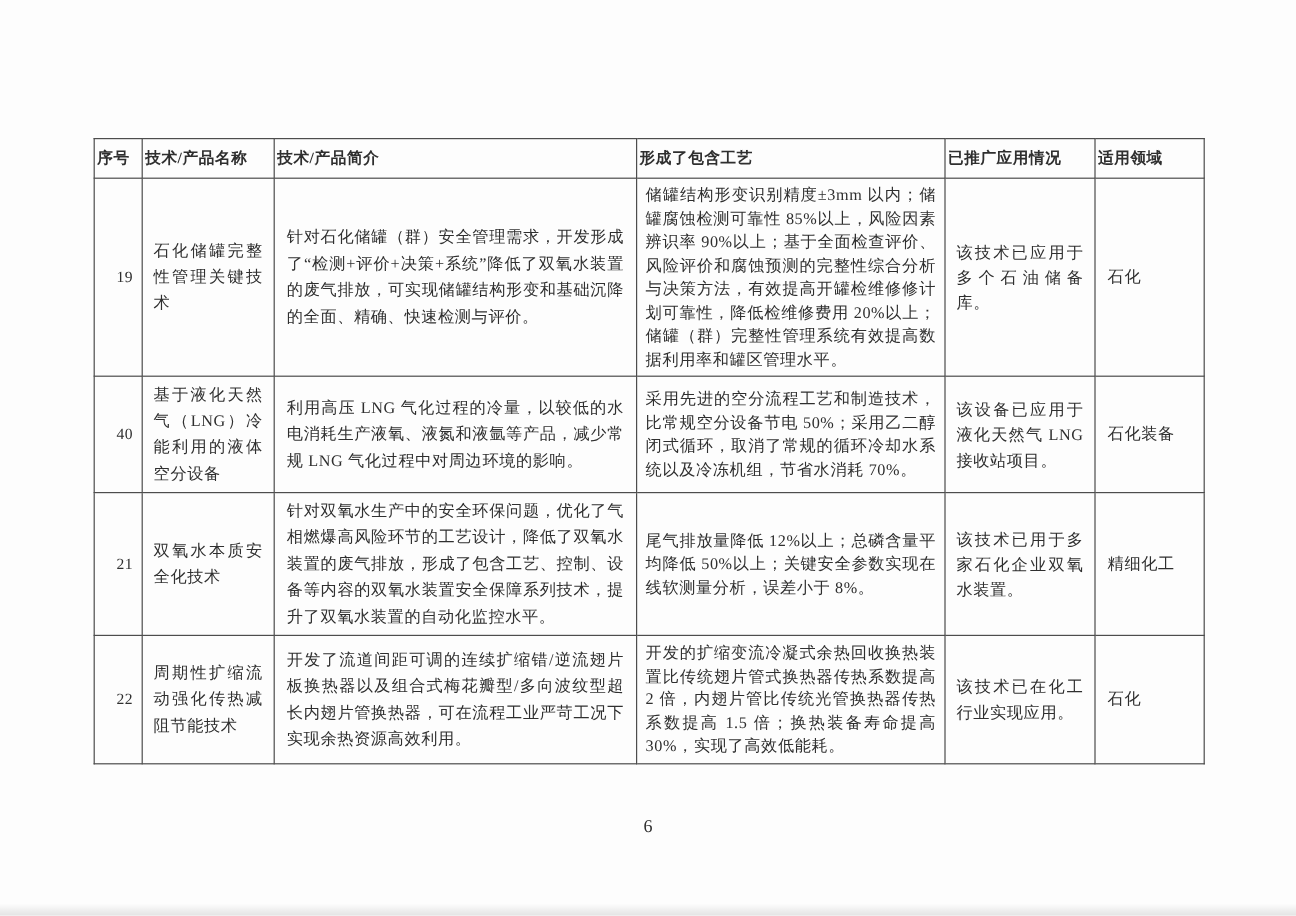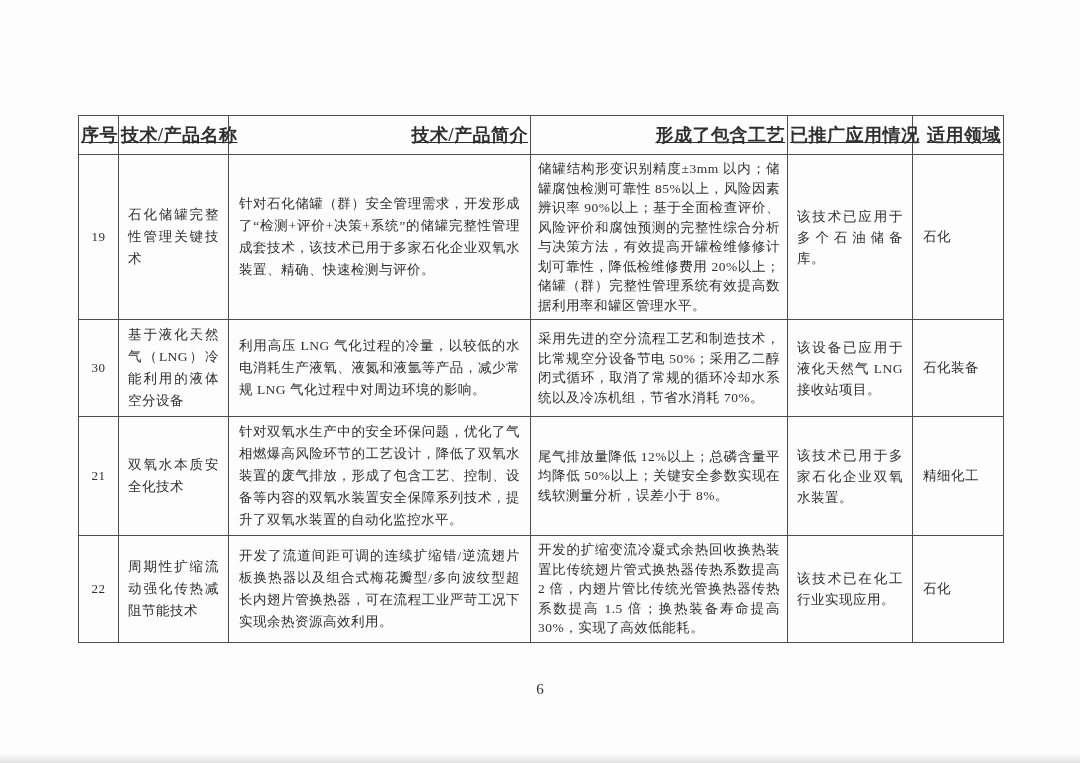--- a/index.html
+++ b/index.html
@@ -33,28 +33,27 @@
   }
   .doc-table th, .doc-table td {
     border: 1px solid #4d4d4d;
     padding: 4px 7px;
     vertical-align: middle;
     box-sizing: border-box;
     letter-spacing: 0.5px;
   }
   .doc-table th {
     font-weight: bold;
-    text-align: right;
-    font-size: 18px;
+    text-align: left;
+    font-size: 13px;
     padding: 7px 2px;
     white-space: nowrap;
-    text-decoration: underline;
   }
   td.c-no {
-    text-align: center;
+    text-align: right;
     font-size: 13px;
   }
   td.c-name {
     text-align: justify;
     text-align-last: left;
     line-height: 22px;
     padding: 4px 9px;
   }
   td.c-intro {
     text-align: justify;
@@ -109,27 +108,27 @@
       <th>技术/产品简介</th>
       <th>形成了包含工艺</th>
       <th>已推广应用情况</th>
       <th>适用领域</th>
     </tr>
   </thead>
   <tbody>
     <tr class="row-19">
       <td class="c-no">19</td>
       <td class="c-name">石化储罐完整性管理关键技术</td>
-      <td class="c-intro">针对石化储罐（群）安全管理需求，开发形成了“检测+评价+决策+系统”的储罐完整性管理成套技术，该技术已用于多家石化企业双氧水装置、精确、快速检测与评价。</td>
+      <td class="c-intro">针对石化储罐（群）安全管理需求，开发形成了“检测+评价+决策+系统”降低了双氧水装置的废气排放，可实现储罐结构形变和基础沉降的全面、精确、快速检测与评价。</td>
       <td class="c-ind">储罐结构形变识别精度±3mm 以内；储罐腐蚀检测可靠性 85%以上，风险因素辨识率 90%以上；基于全面检查评价、风险评价和腐蚀预测的完整性综合分析与决策方法，有效提高开罐检维修修计划可靠性，降低检维修费用 20%以上；储罐（群）完整性管理系统有效提高数据利用率和罐区管理水平。</td>
       <td class="c-app">该技术已应用于多个石油储备库。</td>
       <td class="c-field">石化</td>
     </tr>
     <tr class="row-20">
-      <td class="c-no">30</td>
+      <td class="c-no">40</td>
       <td class="c-name">基于液化天然气（LNG）冷能利用的液体空分设备</td>
       <td class="c-intro">利用高压 LNG 气化过程的冷量，以较低的水电消耗生产液氧、液氮和液氩等产品，减少常规 LNG 气化过程中对周边环境的影响。</td>
       <td class="c-ind">采用先进的空分流程工艺和制造技术，比常规空分设备节电 50%；采用乙二醇闭式循环，取消了常规的循环冷却水系统以及冷冻机组，节省水消耗 70%。</td>
       <td class="c-app">该设备已应用于液化天然气 LNG 接收站项目。</td>
       <td class="c-field">石化装备</td>
     </tr>
     <tr class="row-21">
       <td class="c-no">21</td>
       <td class="c-name">双氧水本质安全化技术</td>
       <td class="c-intro">针对双氧水生产中的安全环保问题，优化了气相燃爆高风险环节的工艺设计，降低了双氧水装置的废气排放，形成了包含工艺、控制、设备等内容的双氧水装置安全保障系列技术，提升了双氧水装置的自动化监控水平。</td>

